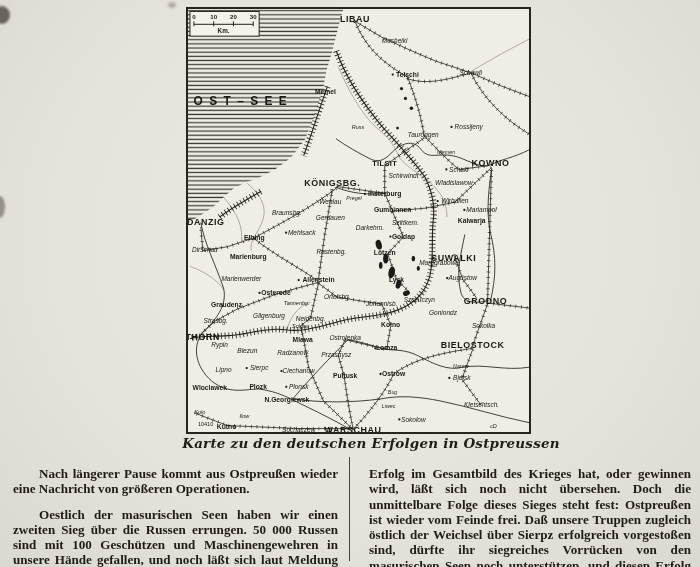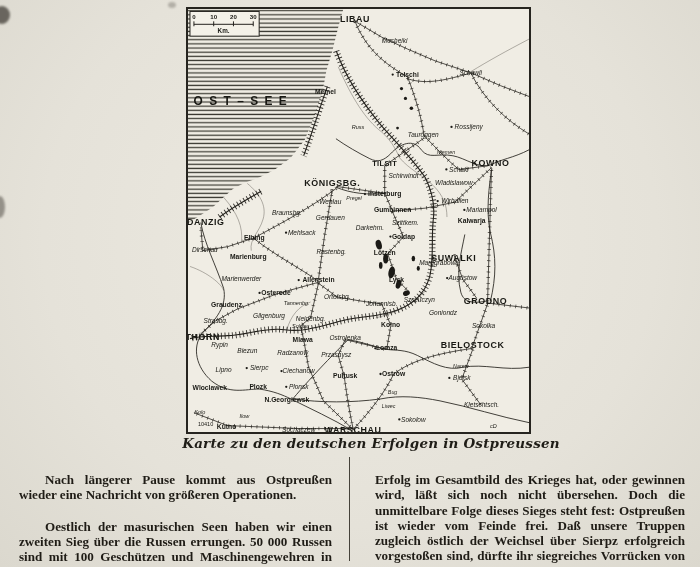--- a/index.html
+++ b/index.html
@@ -41,21 +41,21 @@
   .sc-num{font-size:6.2px;font-weight:600;text-anchor:middle}
   .sc-unit{font-size:6.4px;font-weight:600;text-anchor:middle}
 
   .map-caption{position:absolute;left:181px;top:435px;width:380px;text-align:center;
       font-family:"DejaVu Serif",serif;font-style:italic;font-weight:bold;
       font-size:13.5px;color:#1f1d17;letter-spacing:.2px}
 
   .col{position:absolute;top:456px;width:345px;text-align:justify;
        font:700 13.1px/15.3px "Liberation Serif",serif;color:#1f1c16;
        -webkit-hyphens:none;hyphens:none}
-  .col p{margin:16px}
+  .col p{margin:10px}
   .col p.ind{text-indent:26px}
   .col-left{left:3px}
   .col-right{left:359px;width:342px}
   .col-divider{position:absolute;left:349px;top:457px;width:1px;height:104px;background:#45423a}
 </style>
 </head>
 <body>
 
 <div class="page">
 

